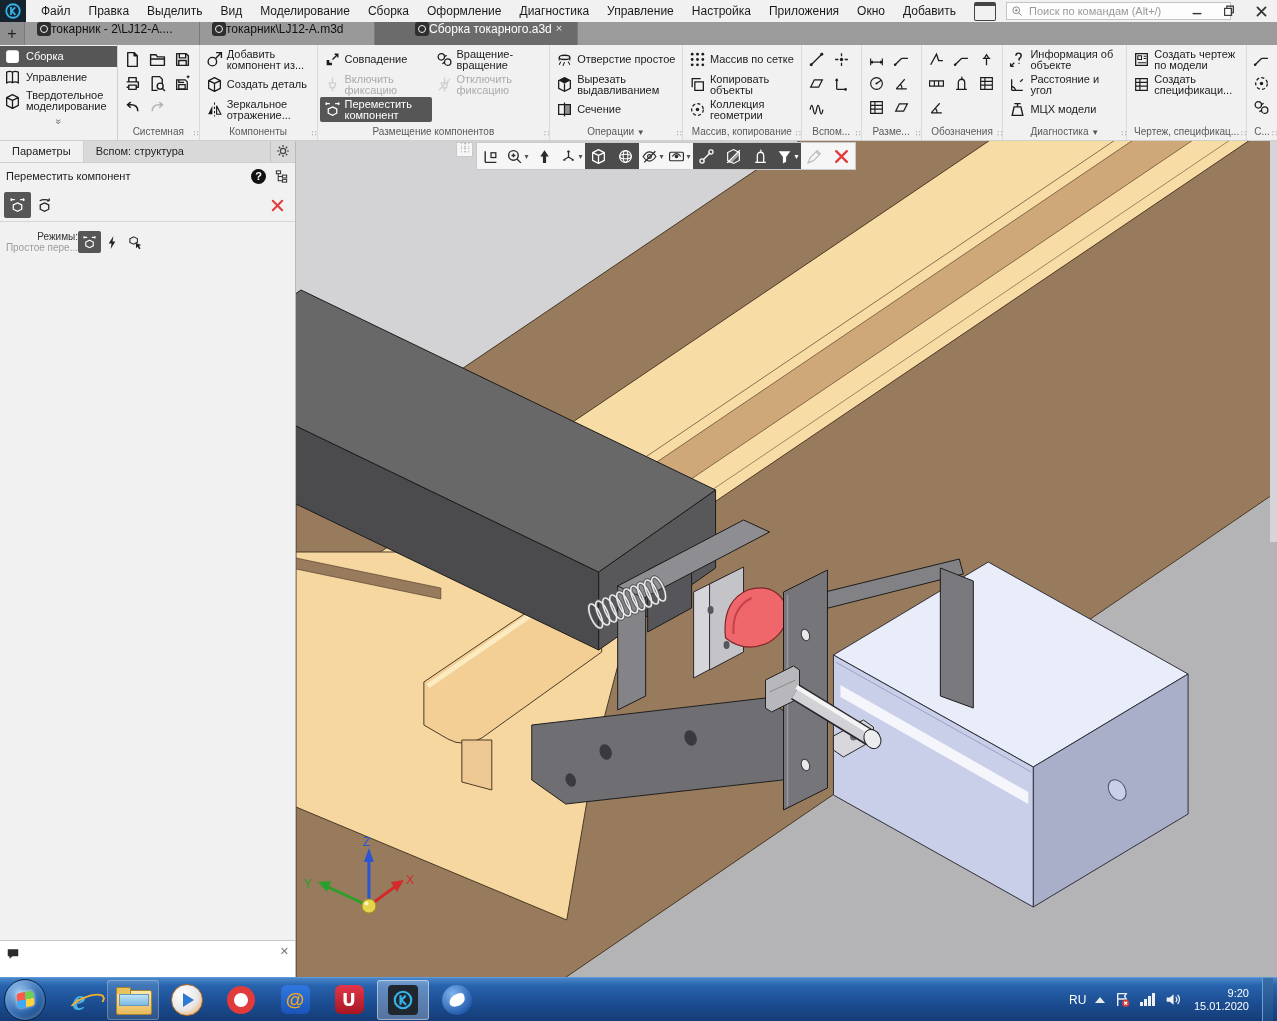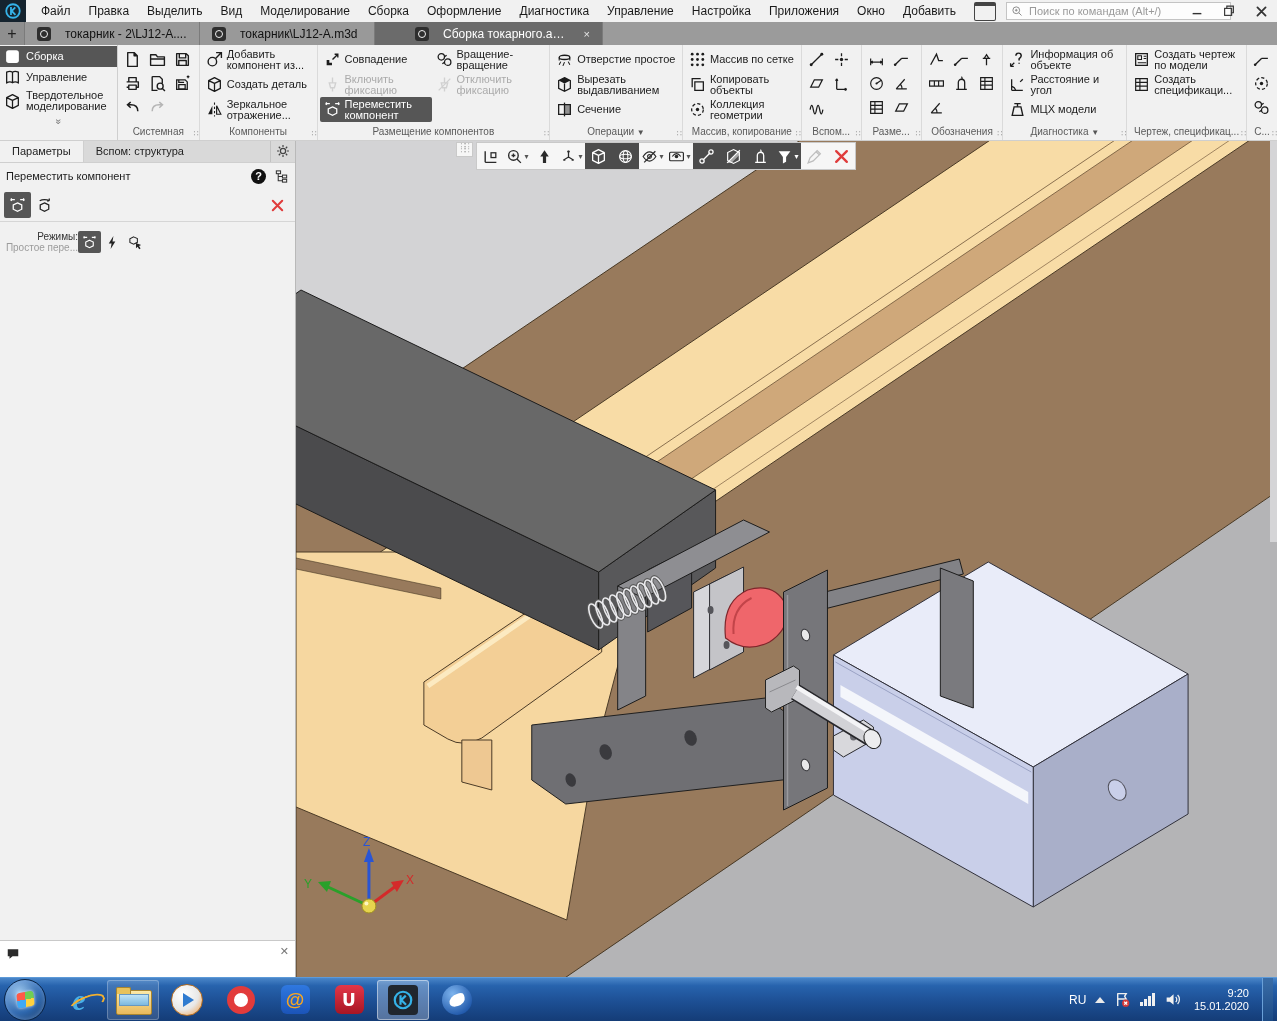--- a/index.html
+++ b/index.html
@@ -12,21 +12,21 @@
   .mb-spacer{flex:1;}
   .layout-ico{width:20px;height:14px;border:1.4px solid #444;border-top-width:4px;border-radius:2px;margin-right:10px;}
   #searchbox{width:215px;height:16px;background:#fdfdfd;border:1px solid #c4c4c4;display:flex;align-items:center;padding:0 4px;gap:4px;margin-right:46px;}
   #searchbox input{border:0;outline:0;flex:1;font-size:11px;font-family:"Liberation Sans",sans-serif;background:transparent;color:#333;}
   #searchbox input::placeholder{color:#9a9a9a;}
   .winctl{display:flex;height:22px;margin-left:auto;position:absolute;right:0;top:0;}
   .winctl div{width:32px;height:22px;display:flex;align-items:center;justify-content:center;color:#333;}
   
   #tabbar{position:absolute;left:0;top:22px;width:1277px;height:23px;background:#9b9b9b;display:flex;align-items:stretch;font-size:12px;z-index:30;}
   #newtab{width:24px;display:flex;align-items:center;justify-content:center;color:#222;font-size:16px;background:#8f8f8f;border-right:1px solid #7b7b7b;}
-  .tab{display:flex;align-items:center;gap:14px;padding:0 12px;color:#111;background:#999;border-right:1px solid #7b7b7b;max-width:175px;min-width:150px;}
+  .tab{display:flex;gap:0;padding:0 12px;color:#111;background:#999;border-right:1px solid #7b7b7b;max-width:175px;min-width:150px;}
   .tab.active{background:#6b6b6b;color:#fff;padding-left:40px;}
   .tabicon{width:14px;height:14px;background:#2e2e2e;border-radius:3px;position:relative;flex:0 0 auto;}
   .tabicon::after{content:"";position:absolute;left:3px;top:3px;width:6px;height:6px;border:1.6px solid #efefef;border-radius:50%;}
   .tab .tx{white-space:nowrap;overflow:hidden;text-overflow:ellipsis;}
   .tabclose{margin-left:4px;font-size:11px;color:#e8e8e8;}
   
   #ribbon{position:absolute;left:0;top:45px;width:1277px;height:95px;background:#f1f1f1;display:flex;border-bottom:1px solid #cfcfcf;z-index:25;}
   .rgroup{position:relative;border-right:1px solid #dadada;padding:2px 2px 16px 2px;box-sizing:border-box;}
   .rcaption{position:absolute;left:0;right:0;bottom:1px;height:13px;font-size:10px;color:#5a5a5a;text-align:center;white-space:nowrap;overflow:hidden;}
   .rhandle{position:absolute;right:1px;bottom:2px;font-size:8px;color:#8a8a8a;letter-spacing:-1px;}

